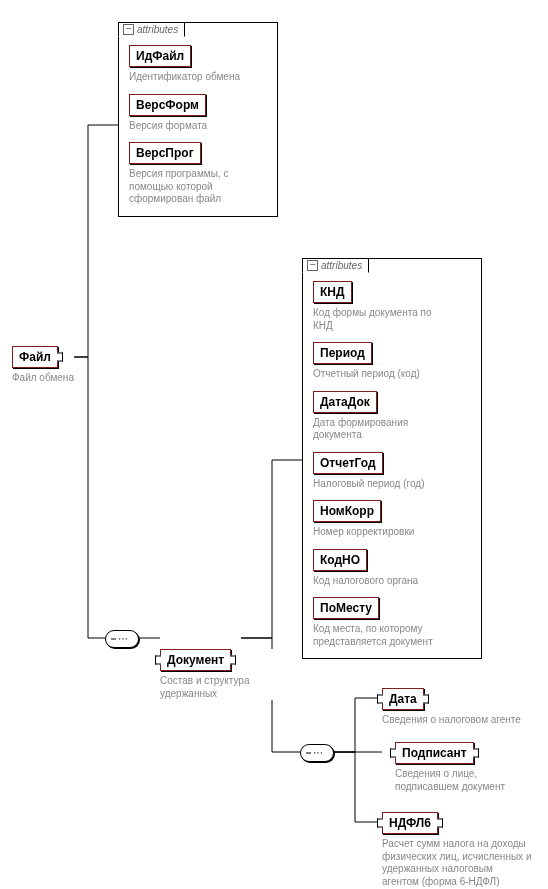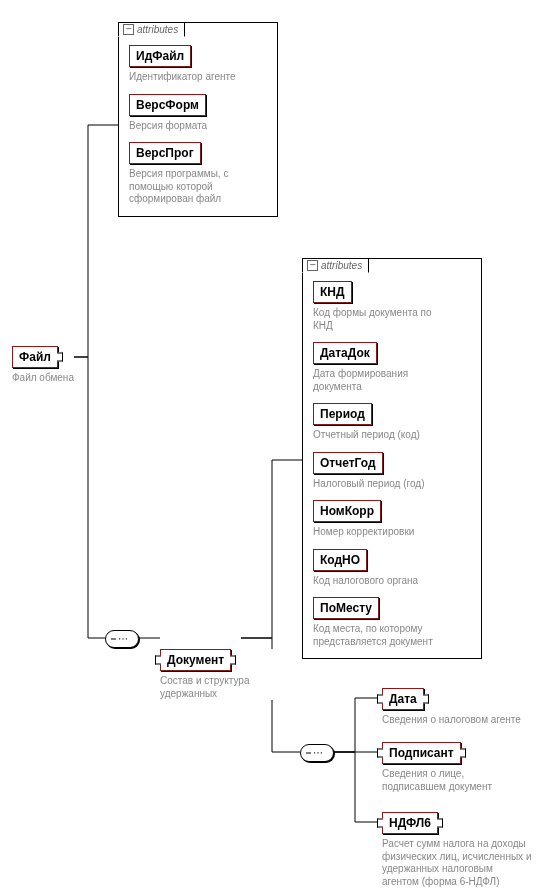--- a/index.html
+++ b/index.html
@@ -162,21 +162,21 @@
   <div class="desc">Файл обмена</div>
 </div>
 
 <div class="attr-group" style="left:118px; top:22px; width:138px;">
   <div class="attr-tab">
     <span class="minus">−</span>
     <span>attributes</span>
   </div>
   <div class="attr-item">
     <div class="box"><span>ИдФайл</span></div>
-    <div class="desc">Идентификатор агенте</div>
+    <div class="desc">Идентификатор обмена</div>
   </div>
   <div class="attr-item">
     <div class="box"><span>ВерсФорм</span></div>
     <div class="desc">Версия формата</div>
   </div>
   <div class="attr-item">
     <div class="box"><span>ВерсПрог</span></div>
     <div class="desc">Версия программы, с помощью которой сформирован файл</div>
   </div>
 </div>
@@ -197,28 +197,28 @@
 <div class="attr-group" style="left:302px; top:258px; width:158px;">
   <div class="attr-tab">
     <span class="minus">−</span>
     <span>attributes</span>
   </div>
   <div class="attr-item">
     <div class="box"><span>КНД</span></div>
     <div class="desc">Код формы документа по КНД</div>
   </div>
   <div class="attr-item">
+    <div class="box"><span>Период</span></div>
+    <div class="desc">Отчетный период (код)</div>
+  </div>
+  <div class="attr-item">
     <div class="box"><span>ДатаДок</span></div>
     <div class="desc">Дата формирования документа</div>
   </div>
   <div class="attr-item">
-    <div class="box"><span>Период</span></div>
-    <div class="desc">Отчетный период (код)</div>
-  </div>
-  <div class="attr-item">
     <div class="box"><span>ОтчетГод</span></div>
     <div class="desc">Налоговый период (год)</div>
   </div>
   <div class="attr-item">
     <div class="box"><span>НомКорр</span></div>
     <div class="desc">Номер корректировки</div>
   </div>
   <div class="attr-item">
     <div class="box"><span>КодНО</span></div>
     <div class="desc">Код налогового органа</div>
@@ -235,21 +235,21 @@
 
 <div class="node" style="left:382px; top:688px;">
   <div class="box">
     <span class="notch notch-left"></span>
     <span>Дата</span>
     <span class="notch"></span>
   </div>
   <div class="desc">Сведения о налоговом агенте</div>
 </div>
 
-<div class="node" style="left:382px; top:742px;">
+<div class="node" style="left:395px; top:742px;">
   <div class="box">
     <span class="notch notch-left"></span>
     <span>Подписант</span>
     <span class="notch"></span>
   </div>
   <div class="desc">Сведения о лице, подписавшем документ</div>
 </div>
 
 <div class="node" style="left:382px; top:812px;">
   <div class="box">

